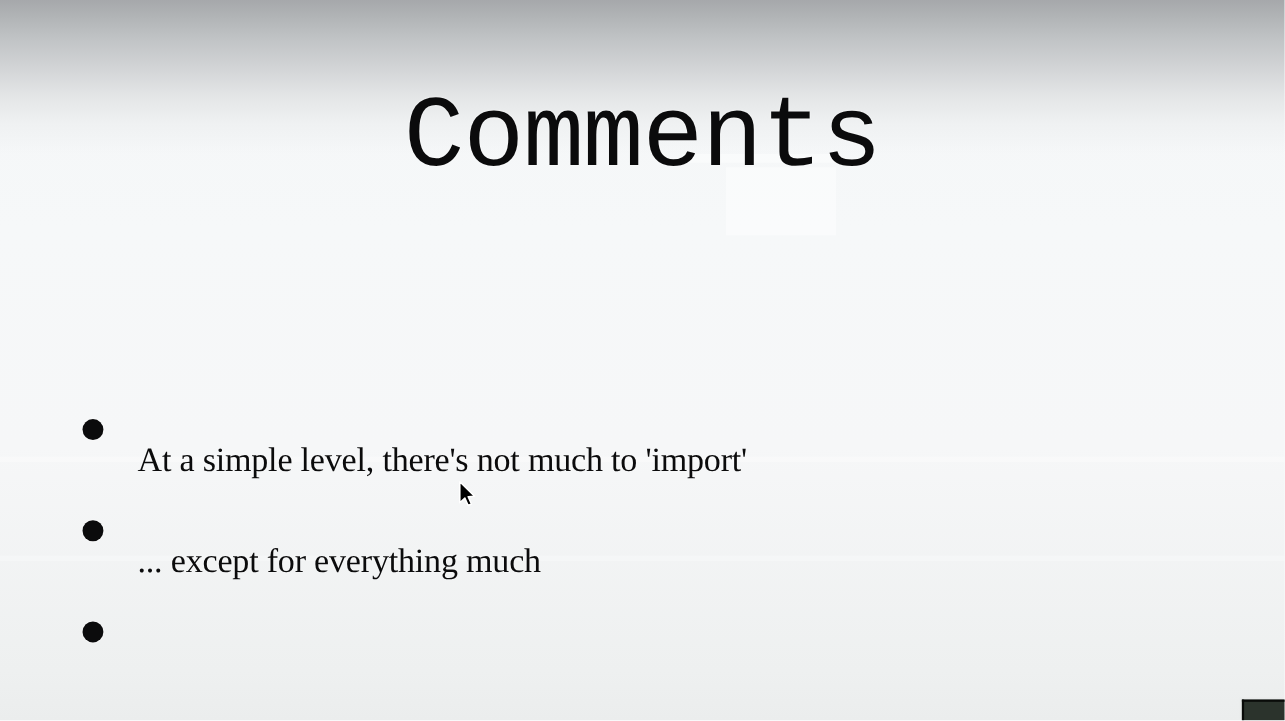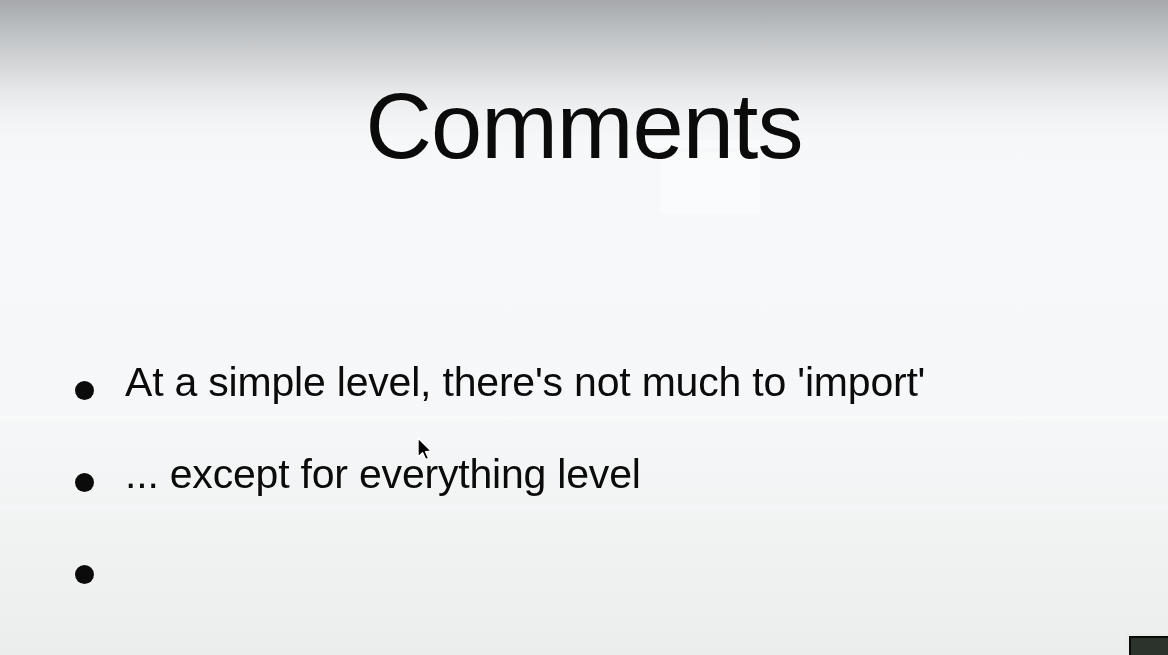--- a/index.html
+++ b/index.html
@@ -54,21 +54,21 @@
     pointer-events: none;
   }
 
   
   .slide-title {
     position: absolute;
     top: 16px;
     left: 0;
     width: 100%;
     text-align: center;
-    font-family: Liberation Sans, sans-serif;
+    font-family: Liberation Mono, monospace;
     font-size: 92px;
     font-weight: 400;
     letter-spacing: -1px;
     color: #0b0b0c;
     line-height: 1.05;
     text-shadow: 0 0 2px rgba(255,255,255,0.85);
     white-space: nowrap;
   }
 
   
@@ -95,28 +95,29 @@
     left: 7px;
     top: 19px;
     width: 19px;
     height: 19px;
     border-radius: 50%;
     background: #0b0b0c;
     box-shadow: 0 0 2px rgba(255,255,255,0.9);
   }
 
   .bullet-text {
-    font-family: Liberation Sans, sans-serif;
-    font-size: 41px;
+    font-family: Liberation Serif, serif;
+    font-size: 31px;
     font-weight: 400;
     letter-spacing: -0.2px;
     color: #0b0b0c;
     line-height: 1.0;
     white-space: nowrap;
     text-shadow: 0 0 1.5px rgba(255,255,255,0.8);
+    margin-top: 40px;
   }
 
   
   .mouse-cursor {
     position: absolute;
     left: 414px;
     top: 436px;
     width: 20px;
     height: 28px;
     pointer-events: none;
@@ -152,21 +153,21 @@
 
   <ul class="bullet-list">
 
     <li class="bullet-item">
       <span class="bullet-dot"></span>
       <span class="bullet-text">At a simple level, there's not much to 'import'</span>
     </li>
 
     <li class="bullet-item">
       <span class="bullet-dot"></span>
-      <span class="bullet-text">... except for everything level</span>
+      <span class="bullet-text">... except for everything much</span>
     </li>
 
     <li class="bullet-item">
       <span class="bullet-dot"></span>
     </li>
 
   </ul>
 
   <svg class="mouse-cursor" viewBox="0 0 20 28">
     <path d="M4 2 L4 21 L8.6 16.8 L11.6 23.6 L14.6 22.2 L11.6 15.6 L17.4 15.2 Z" fill="#000000" stroke="#ffffff" stroke-width="1.4" stroke-linejoin="round"></path>

